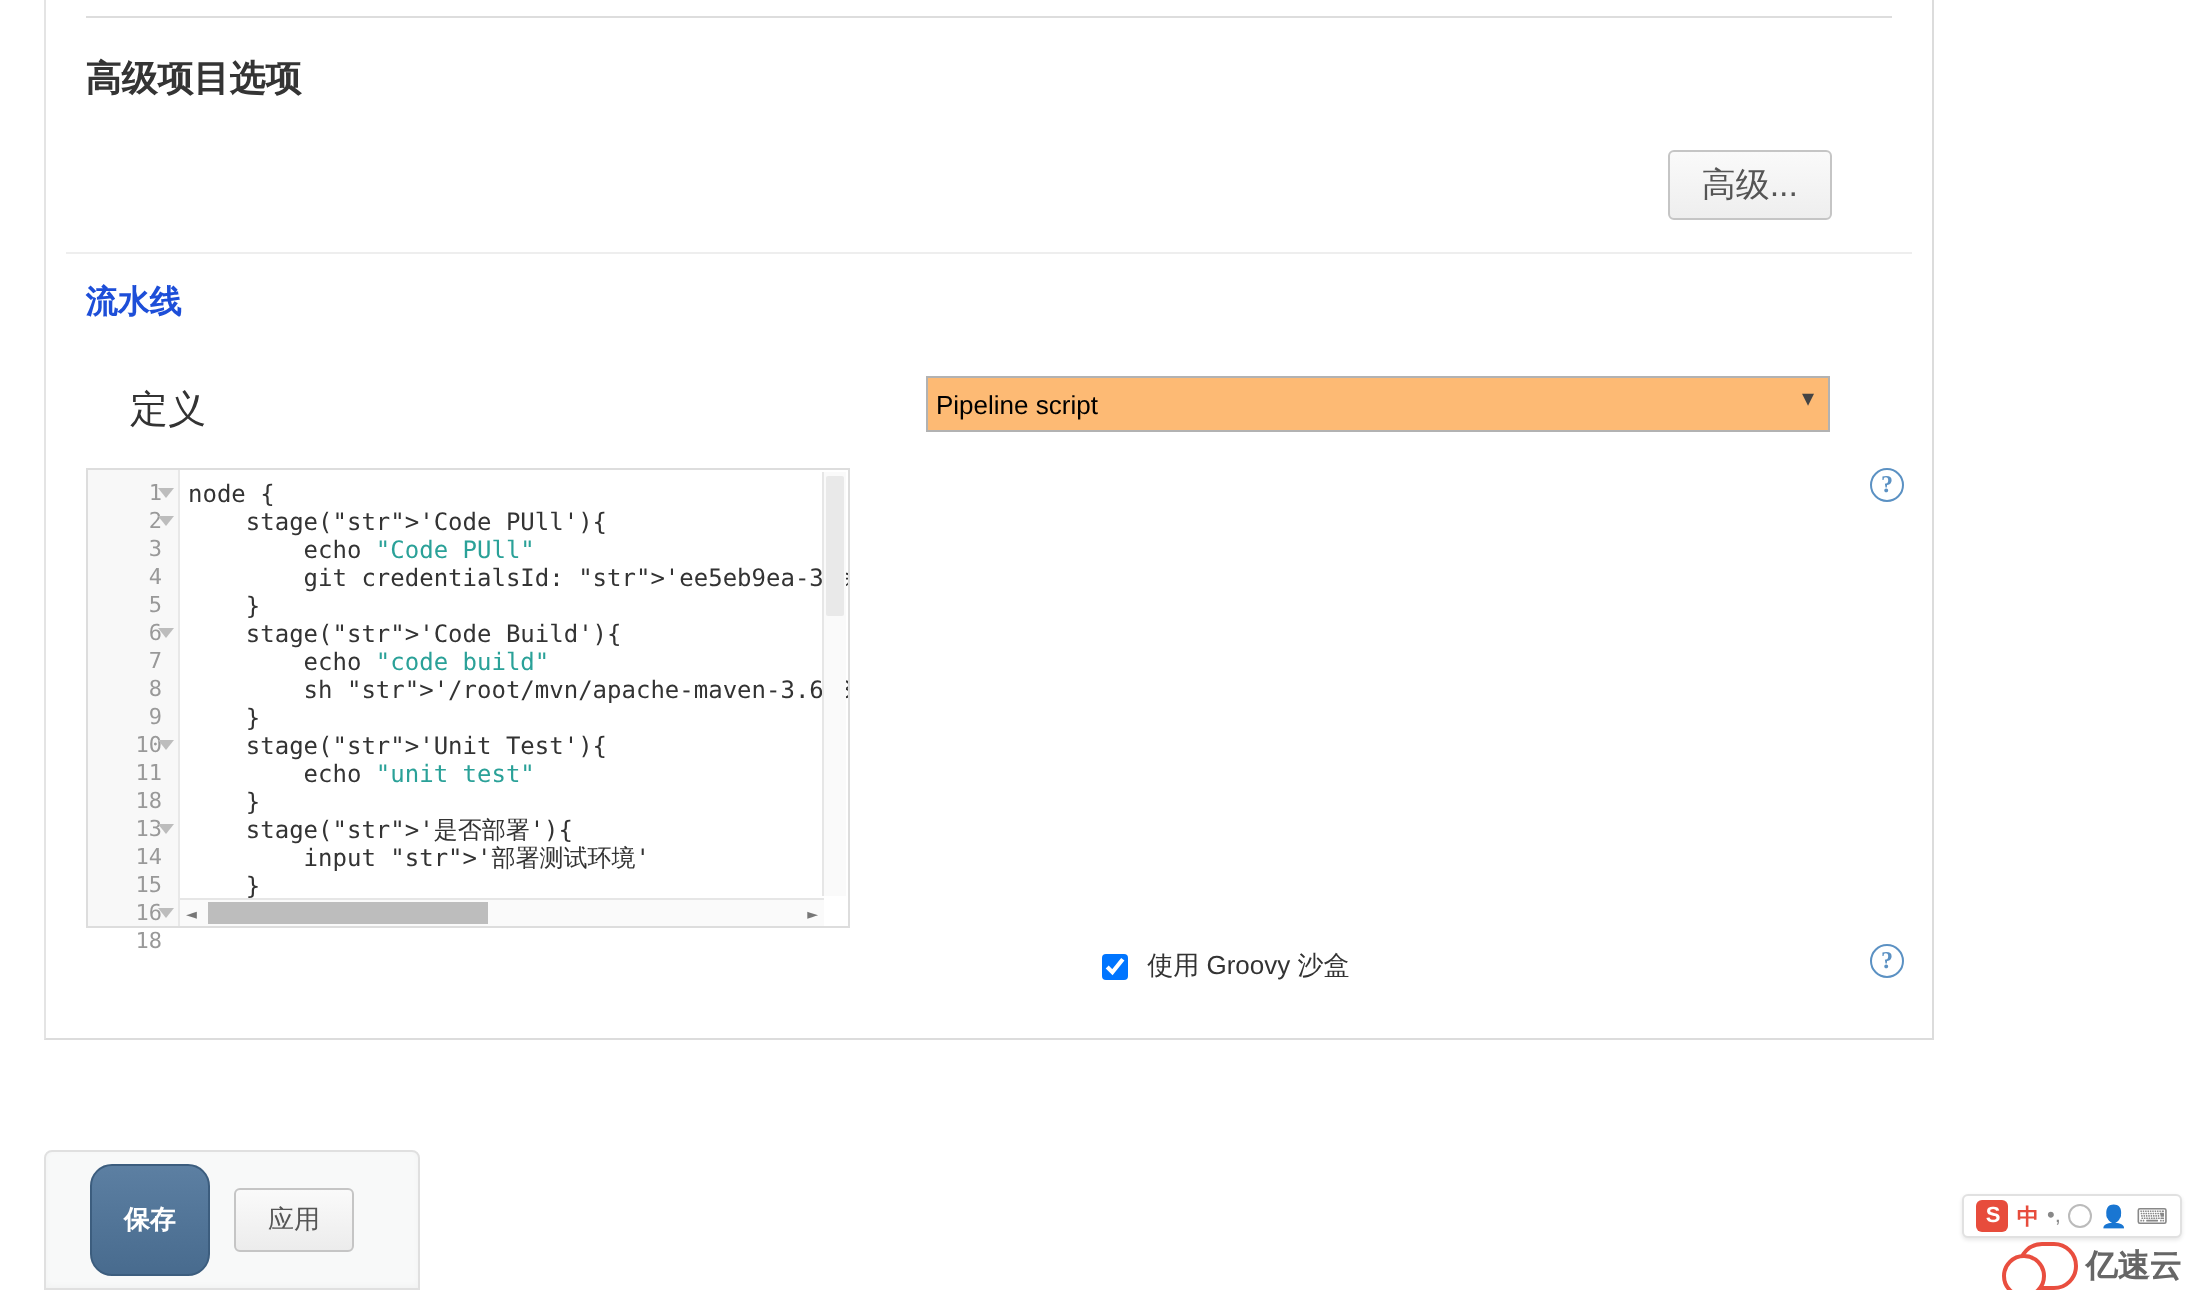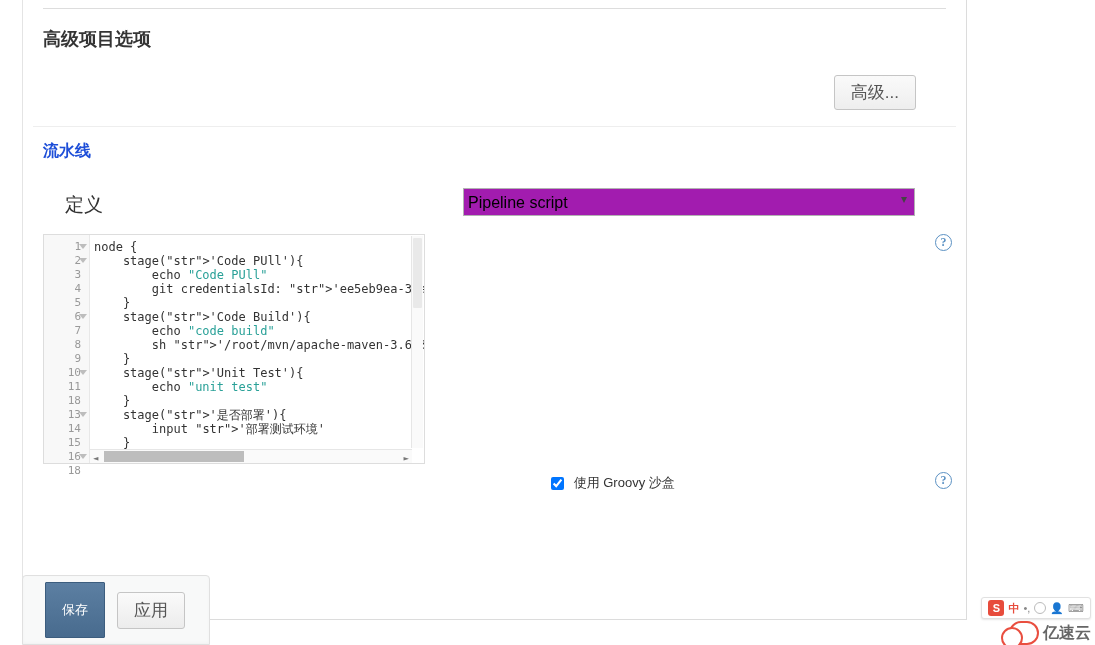--- a/index.html
+++ b/index.html
@@ -17,21 +17,21 @@
   }
   .panel {
     position: absolute;
     left: 22px;
     top: 0;
     width: 945px;
     border-left: 1px solid #e4e4e4;
     border-right: 1px solid #dcdcdc;
     border-bottom: 1px solid #dcdcdc;
     background: #fff;
-    height: 620px;
+    height: 520px;
     overflow:hidden;
   }
   .divider-top { border-top: 1px solid #ddd; margin: 8px 20px 0 20px; }
   .section-title {
     font-size: 18px;
     font-weight: 700;
     color: #343434;
     margin: 18px 20px 6px 20px;
   }
   .adv-row {
@@ -68,23 +68,23 @@
     padding-top: 4px;
   }
   .control-col {
     flex: 1;
     position:relative;
     padding-right: 26px;
   }
   select.def-select {
     width: 452px;
     height: 28px;
-    font-size: 16px;
+    font-size: 13px;
     border: 1px solid #b2b2b2;
-    background: #a21caf;
+    background: #fdba74;
     padding: 2px 4px;
     -webkit-appearance: none;
     appearance: none;
   }
   .select-wrap { position: relative; display:inline-block; width:452px; }
   .select-wrap::after {
     content: "▾";
     position: absolute;
     right: 8px;
     top: 4px;
@@ -220,27 +220,27 @@
     border-radius:4px 4px 0 0;
     display:flex;
     align-items:center;
     gap:12px;
     padding:0 22px;
     box-shadow: 0 -1px 3px rgba(0,0,0,0.03) inset;
     z-index:30;
   }
   .sticky-footer .save {
     background: linear-gradient(#5c7fa2, #486b8e);
-    color:#fff; border:1px solid #3c5d7e; font-weight:400;
-    padding:18px 16px; border-radius:1px; cursor:pointer; font-size:13px;
+    color:#fff; border:1px solid #3c5d7e; font-weight:700;
+    padding:18px 16px; border-radius:11px; cursor:pointer; font-size:13px;
   }
   .sticky-footer .apply {
     background: linear-gradient(#fafafa, #ececec);
     color:#555; border:1px solid #c5c5c5;
-    padding:6px 16px; border-radius:3px; cursor:pointer; font-size:17px;
+    padding:6px 16px; border-radius:3px; cursor:pointer; font-size:13px;
   }
 
   
   .logos {
     position:absolute;
     right:0;
     bottom:0;
     padding-right:4px;
     text-align:right;
     z-index:40;

